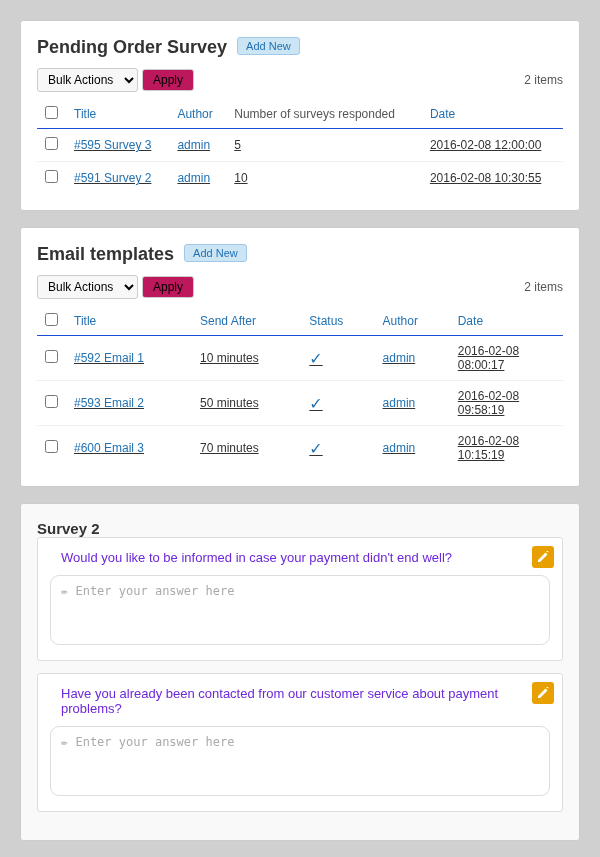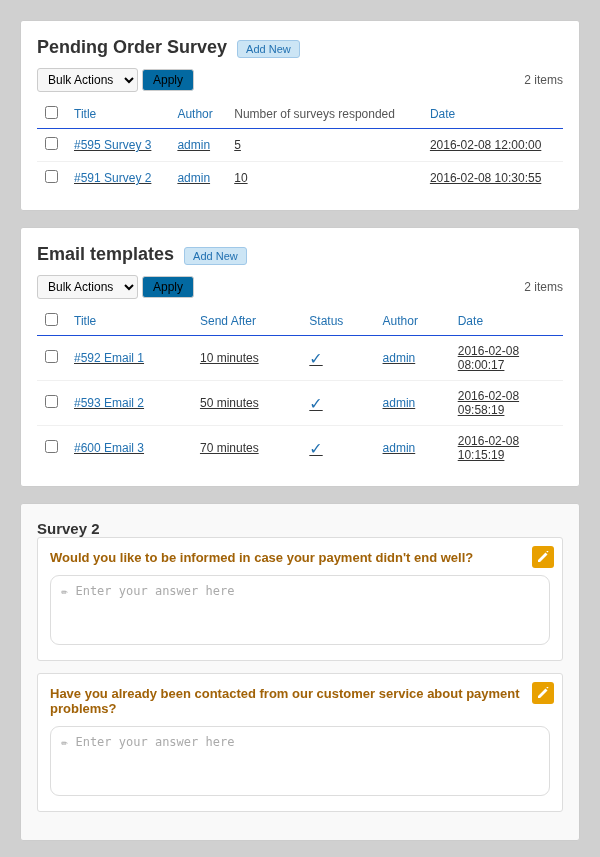--- a/index.html
+++ b/index.html
@@ -16,21 +16,21 @@
     .panel {
       background: #fff;
       border: 1px solid #ccc;
       border-radius: 3px;
       margin-bottom: 16px;
       padding: 16px;
     }
 
     .panel-header {
       display: flex;
-      align-items: flex-end;
+      align-items: flex-start;
       margin-bottom: 10px;
     }
 
     .panel-title {
       font-size: 18px;
       font-weight: bold;
       color: #333;
       margin-right: 10px;
     }
 
@@ -53,21 +53,21 @@
     .bulk-actions-select {
       border: 1px solid #ccc;
       background: #f7f7f7;
       font-size: 12px;
       padding: 3px 6px;
       border-radius: 3px;
       cursor: pointer;
     }
 
     .apply-btn {
-      background: #0369a1;
+      background: #be185d;
       border: 1px solid #ccc;
       border-radius: 3px;
       font-size: 12px;
       padding: 3px 10px;
       margin-left: 4px;
       cursor: pointer;
     }
 
     .items-count {
       margin-left: auto;
@@ -143,23 +143,24 @@
       background: #fff;
       border: 1px solid #ddd;
       border-radius: 3px;
       padding: 12px;
       margin-bottom: 12px;
       position: relative;
     }
 
     .question-text {
       font-size: 13px;
-      font-weight: bold;
-      color: #a16207;
+      font-weight: normal;
+      color: #6d28d9;
       margin-bottom: 10px;
+      margin-left: 11px;
     }
 
     .edit-icon-btn {
       position: absolute;
       top: 8px;
       right: 8px;
       background: #e8a000;
       border: none;
       border-radius: 3px;
       width: 22px;

